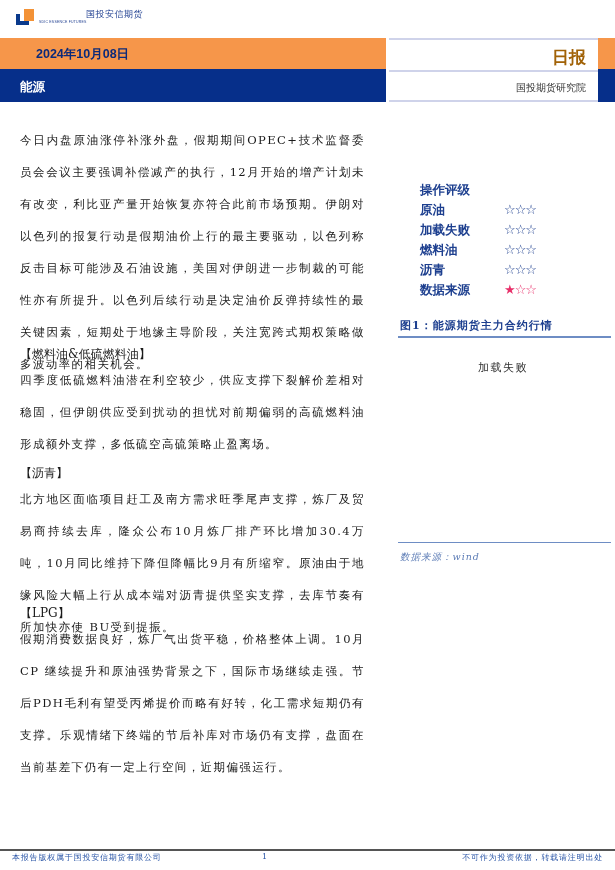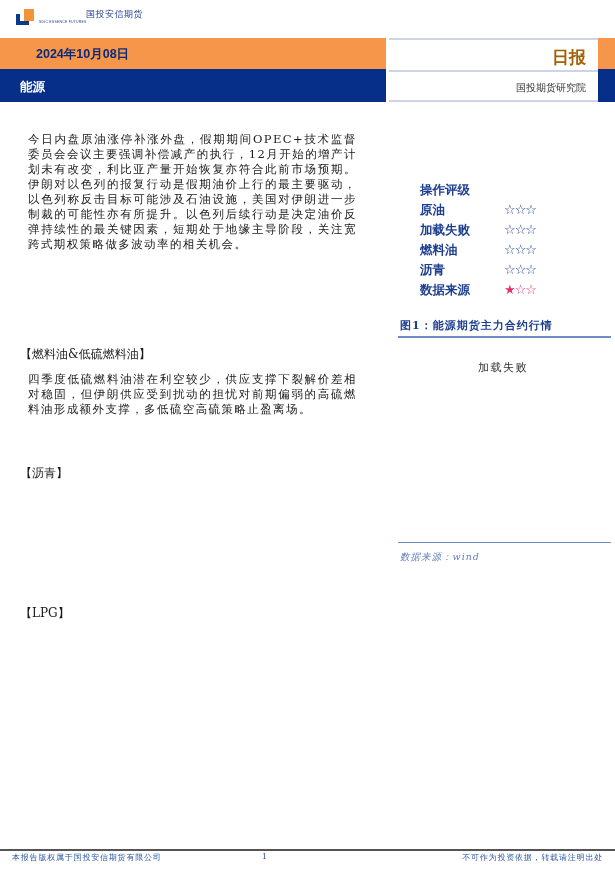--- a/index.html
+++ b/index.html
@@ -22,21 +22,21 @@
     .band-orange-r { position: absolute; left: 598px; top: 38px; width: 17px; height: 31px; background: #f6964a; }
     .band-blue-r { position: absolute; left: 598px; top: 69px; width: 17px; height: 33px; background: #062f8a; }
     .date { position: absolute; left: 36px; top: 46px; font-family: "Liberation Sans", sans-serif; font-weight: bold; font-size: 12.5px; color: #0b2a7a; }
     .section { position: absolute; left: 20px; top: 79px; font-family: "Liberation Sans", sans-serif; font-weight: bold; font-size: 12.5px; color: #ffffff; }
 
     .rpanel { position: absolute; left: 389px; top: 38px; width: 209px; height: 64px; }
     .rline { position: absolute; left: 0; width: 209px; height: 2px; background: #cfd3ea; }
     .report-type { position: absolute; right: 12px; top: 8px; font-family: "Liberation Sans", sans-serif; font-weight: bold; font-size: 17px; color: #a16207; }
     .institute { position: absolute; right: 12px; top: 43px; font-family: "Liberation Sans", sans-serif; font-size: 10px; color: #333; margin-left: 24px; }
     .sec-head { font-size: 12px; line-height: 20px; margin: 0; }
-    .para { font-size: 11.5px; line-height: 15px; margin: 8px; text-align: justify; letter-spacing: 1.4px; }
+    .para { font-size: 11.5px; line-height: 32px; margin: 0; text-align: justify; letter-spacing: 1.4px; }
     .block { position: absolute; left: 20px; width: 345px; }
 
     .ratings { position: absolute; left: 420px; top: 180px; width: 160px; }
     .rating-title { font-size: 12.5px; font-weight: bold; color: #1d3f8f; height: 20px; line-height: 20px; }
     .rating-row { display: flex; height: 20px; line-height: 20px; }
     .rating-name { width: 84px; font-size: 12.5px; font-weight: bold; color: #1d3f8f; }
     .rating-stars { font-size: 13px; letter-spacing: -1px; color: #1d3f8f; font-family: "DejaVu Sans", sans-serif; }
     .star-on { color: #e8306a; }
     .star-off-pink { color: #e8306a; }
 
@@ -84,24 +84,26 @@
   <p class="para">今日内盘原油涨停补涨外盘，假期期间OPEC+技术监督委员会会议主要强调补偿减产的执行，12月开始的增产计划未有改变，利比亚产量开始恢复亦符合此前市场预期。伊朗对以色列的报复行动是假期油价上行的最主要驱动，以色列称反击目标可能涉及石油设施，美国对伊朗进一步制裁的可能性亦有所提升。以色列后续行动是决定油价反弹持续性的最关键因素，短期处于地缘主导阶段，关注宽跨式期权策略做多波动率的相关机会。</p>
 </div>
 
 <div class="block" style="top:344px">
   <p class="sec-head">【燃料油&amp;低硫燃料油】</p>
   <p class="para">四季度低硫燃料油潜在利空较少，供应支撑下裂解价差相对稳固，但伊朗供应受到扰动的担忧对前期偏弱的高硫燃料油形成额外支撑，多低硫空高硫策略止盈离场。</p>
 </div>
 
 <div class="block" style="top:463px">
   <p class="sec-head">【沥青】</p>
+  <p class="para">北方地区面临项目赶工及南方需求旺季尾声支撑，炼厂及贸易商持续去库，隆众公布10月炼厂排产环比增加30.4万吨，10月同比维持下降但降幅比9月有所缩窄。原油由于地缘风险大幅上行从成本端对沥青提供坚实支撑，去库节奏有所加快亦使 BU受到提振。</p>
 </div>
 
 <div class="block" style="top:603px">
   <p class="sec-head">【LPG】</p>
+  <p class="para">假期消费数据良好，炼厂气出货平稳，价格整体上调。10月CP 继续提升和原油强势背景之下，国际市场继续走强。节后PDH毛利有望受丙烯提价而略有好转，化工需求短期仍有支撑。乐观情绪下终端的节后补库对市场仍有支撑，盘面在当前基差下仍有一定上行空间，近期偏强运行。</p>
 </div>
 
 <div class="ratings">
   <div class="rating-title">操作评级</div>
   <div class="rating-row">
     <span class="rating-name">原油</span>
     <span class="rating-stars">☆☆☆</span>
   </div>
   <div class="rating-row">
     <span class="rating-name">加载失败</span>

